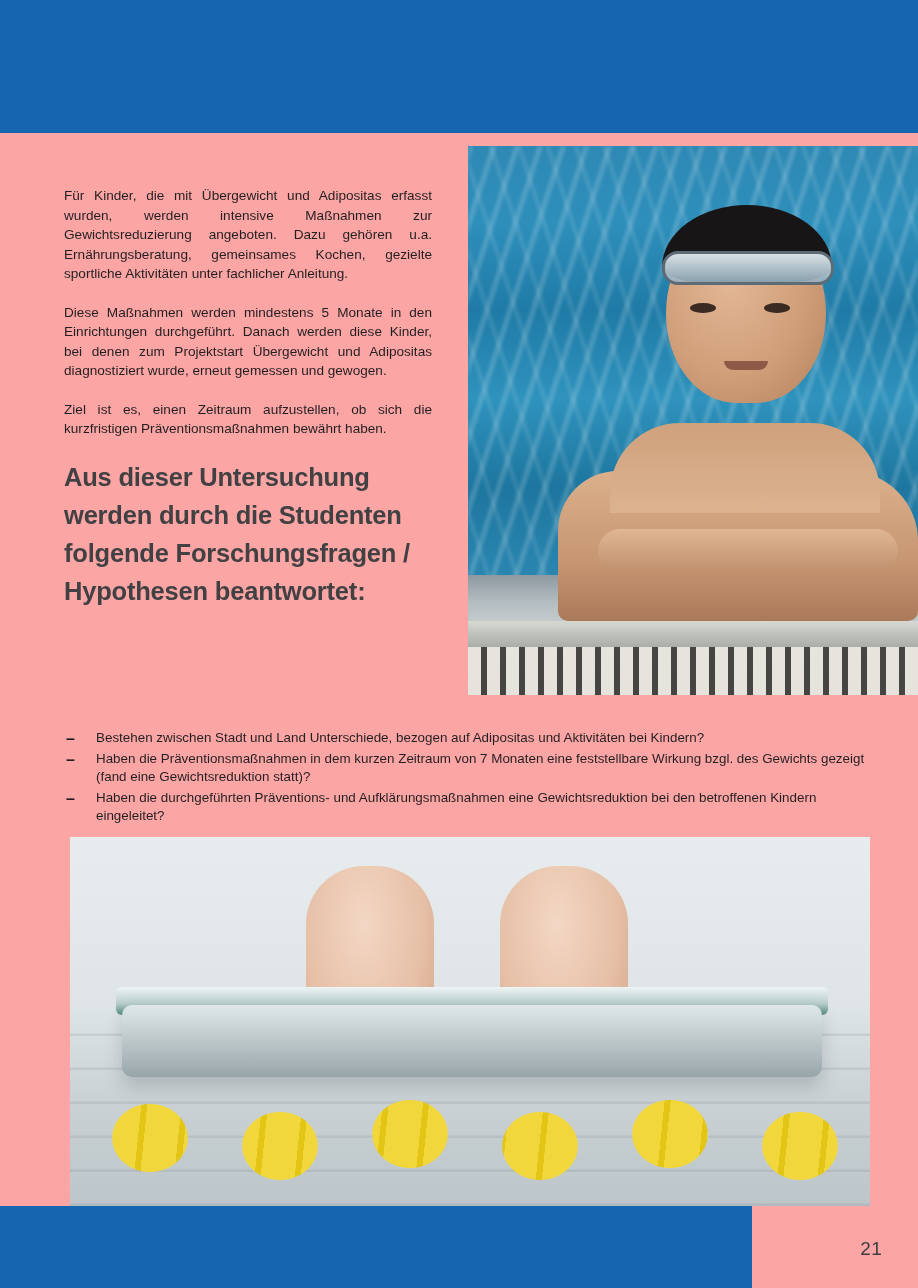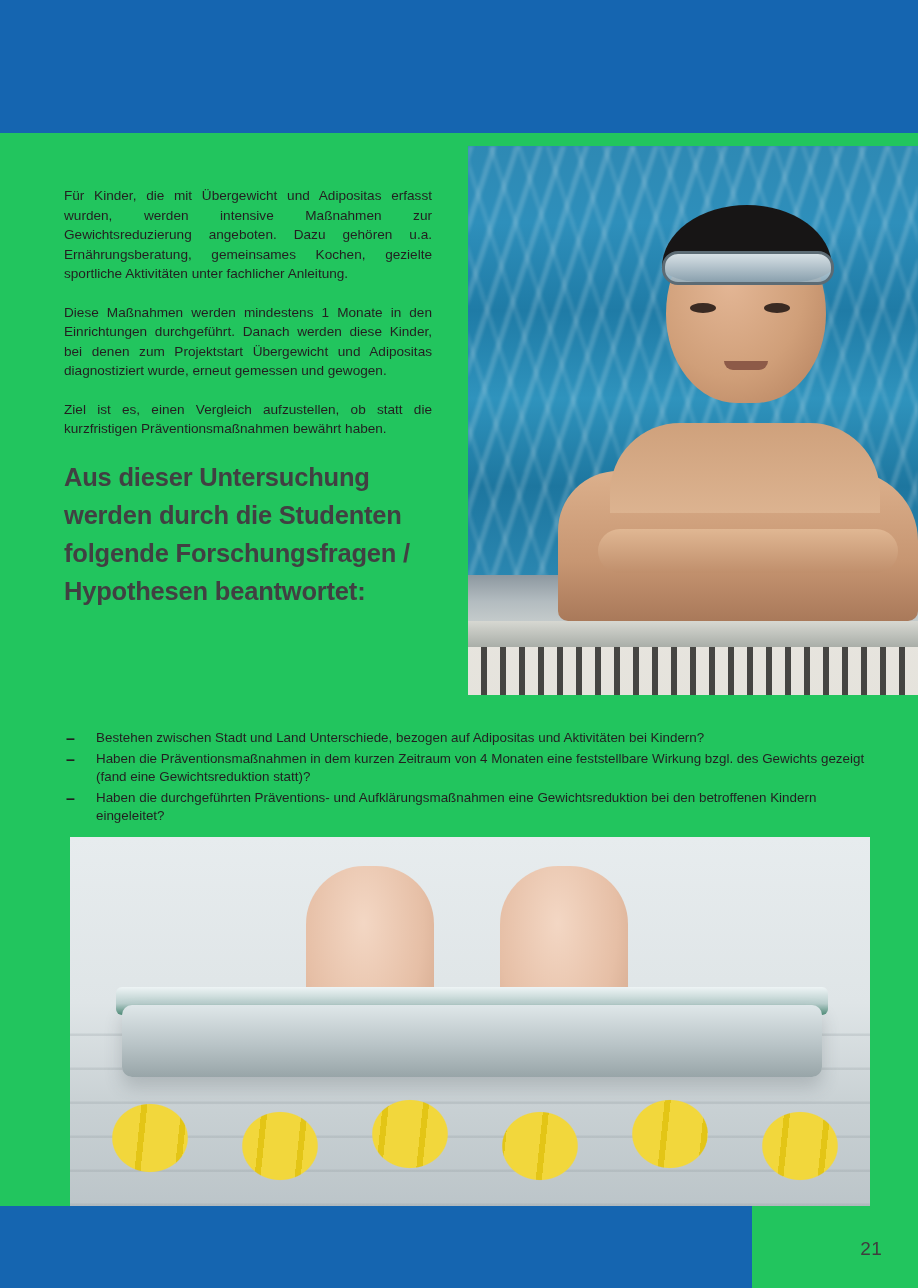--- a/index.html
+++ b/index.html
@@ -12,21 +12,21 @@
     background: #ffffff;
     font-family: "Liberation Sans", sans-serif;
     overflow: hidden;
     position: relative;
   }
 
   
   .page {
     position: absolute;
     inset: 0;
-    background: #22c55e;
+    background: #fca5a5;
   }
 
   .top-band {
     position: absolute;
     left: 0;
     top: 0;
     width: 918px;
     height: 133px;
     background: #1565b0;
   }
@@ -336,33 +336,33 @@
       <div class="boy-hair"></div>
       <div class="boy-goggles"></div>
       <div class="boy-eye l"></div>
       <div class="boy-eye r"></div>
       <div class="boy-mouth"></div>
     </div>
   </div>
 
   <div class="text-col">
     <p class="para">Für Kinder, die mit Übergewicht und Adipositas erfasst wurden, werden intensive Maßnahmen zur Gewichtsreduzierung angeboten. Dazu gehören u.a. Ernährungsberatung, gemeinsames Kochen, gezielte sportliche Aktivitäten unter fachlicher Anleitung.</p>
-    <p class="para">Diese Maßnahmen werden mindestens 1 Monate in den Einrichtungen durchgeführt. Danach werden diese Kinder, bei denen zum Projektstart Übergewicht und Adipositas diagnostiziert wurde, erneut gemessen und gewogen.</p>
-    <p class="para">Ziel ist es, einen Vergleich aufzustellen, ob statt die kurzfristigen Präventionsmaßnahmen bewährt haben.</p>
+    <p class="para">Diese Maßnahmen werden mindestens 5 Monate in den Einrichtungen durchgeführt. Danach werden diese Kinder, bei denen zum Projektstart Übergewicht und Adipositas diagnostiziert wurde, erneut gemessen und gewogen.</p>
+    <p class="para">Ziel ist es, einen Zeitraum aufzustellen, ob sich die kurzfristigen Präventionsmaßnahmen bewährt haben.</p>
     <h2 class="heading">Aus dieser Untersuchung werden durch die Studenten folgende Forschungsfragen / Hypothesen beantwortet:</h2>
   </div>
 
   <ul class="bullets">
     <li>
       <span class="dash">–</span>
       <span>Bestehen zwischen Stadt und Land Unterschiede, bezogen auf Adipositas und Aktivitäten bei Kindern?</span>
     </li>
     <li>
       <span class="dash">–</span>
-      <span>Haben die Präventionsmaßnahmen in dem kurzen Zeitraum von 4 Monaten eine feststellbare Wirkung bzgl. des Gewichts gezeigt (fand eine Gewichtsreduktion statt)?</span>
+      <span>Haben die Präventionsmaßnahmen in dem kurzen Zeitraum von 7 Monaten eine feststellbare Wirkung bzgl. des Gewichts gezeigt (fand eine Gewichtsreduktion statt)?</span>
     </li>
     <li>
       <span class="dash">–</span>
       <span>Haben die durchgeführten Präventions- und Aufklärungsmaßnahmen eine Gewichtsreduktion bei den betroffenen Kindern eingeleitet?</span>
     </li>
   </ul>
 
   <div class="photo-scale">
     <div class="scale-bg"></div>
     <div class="foot l"></div>

